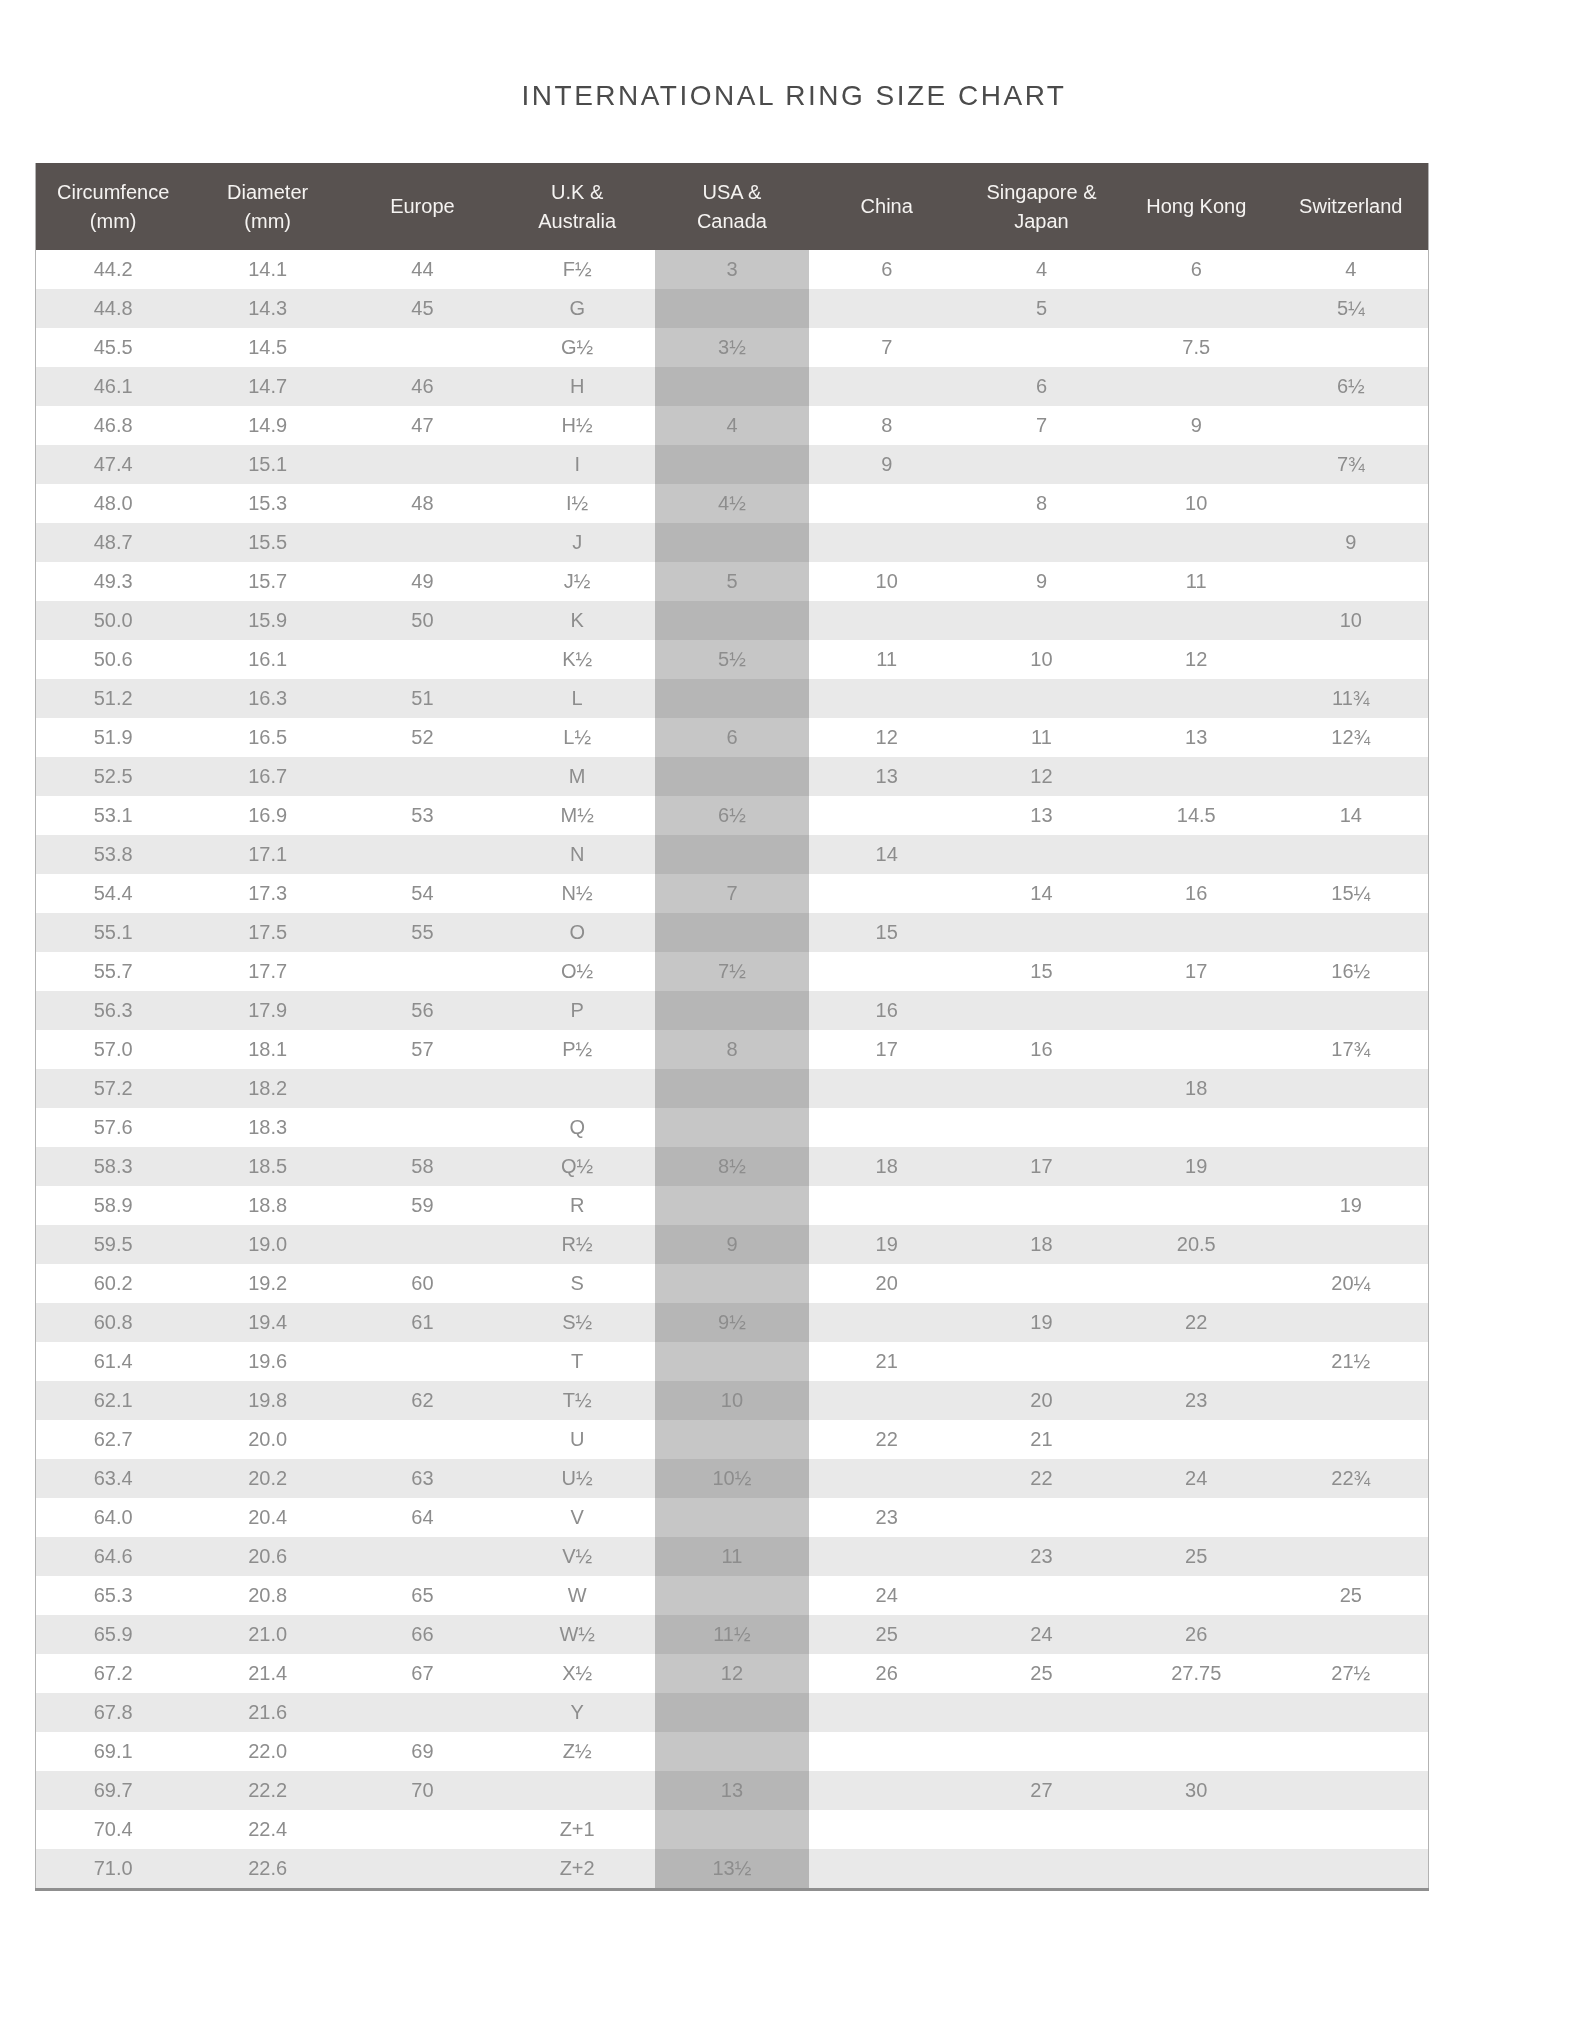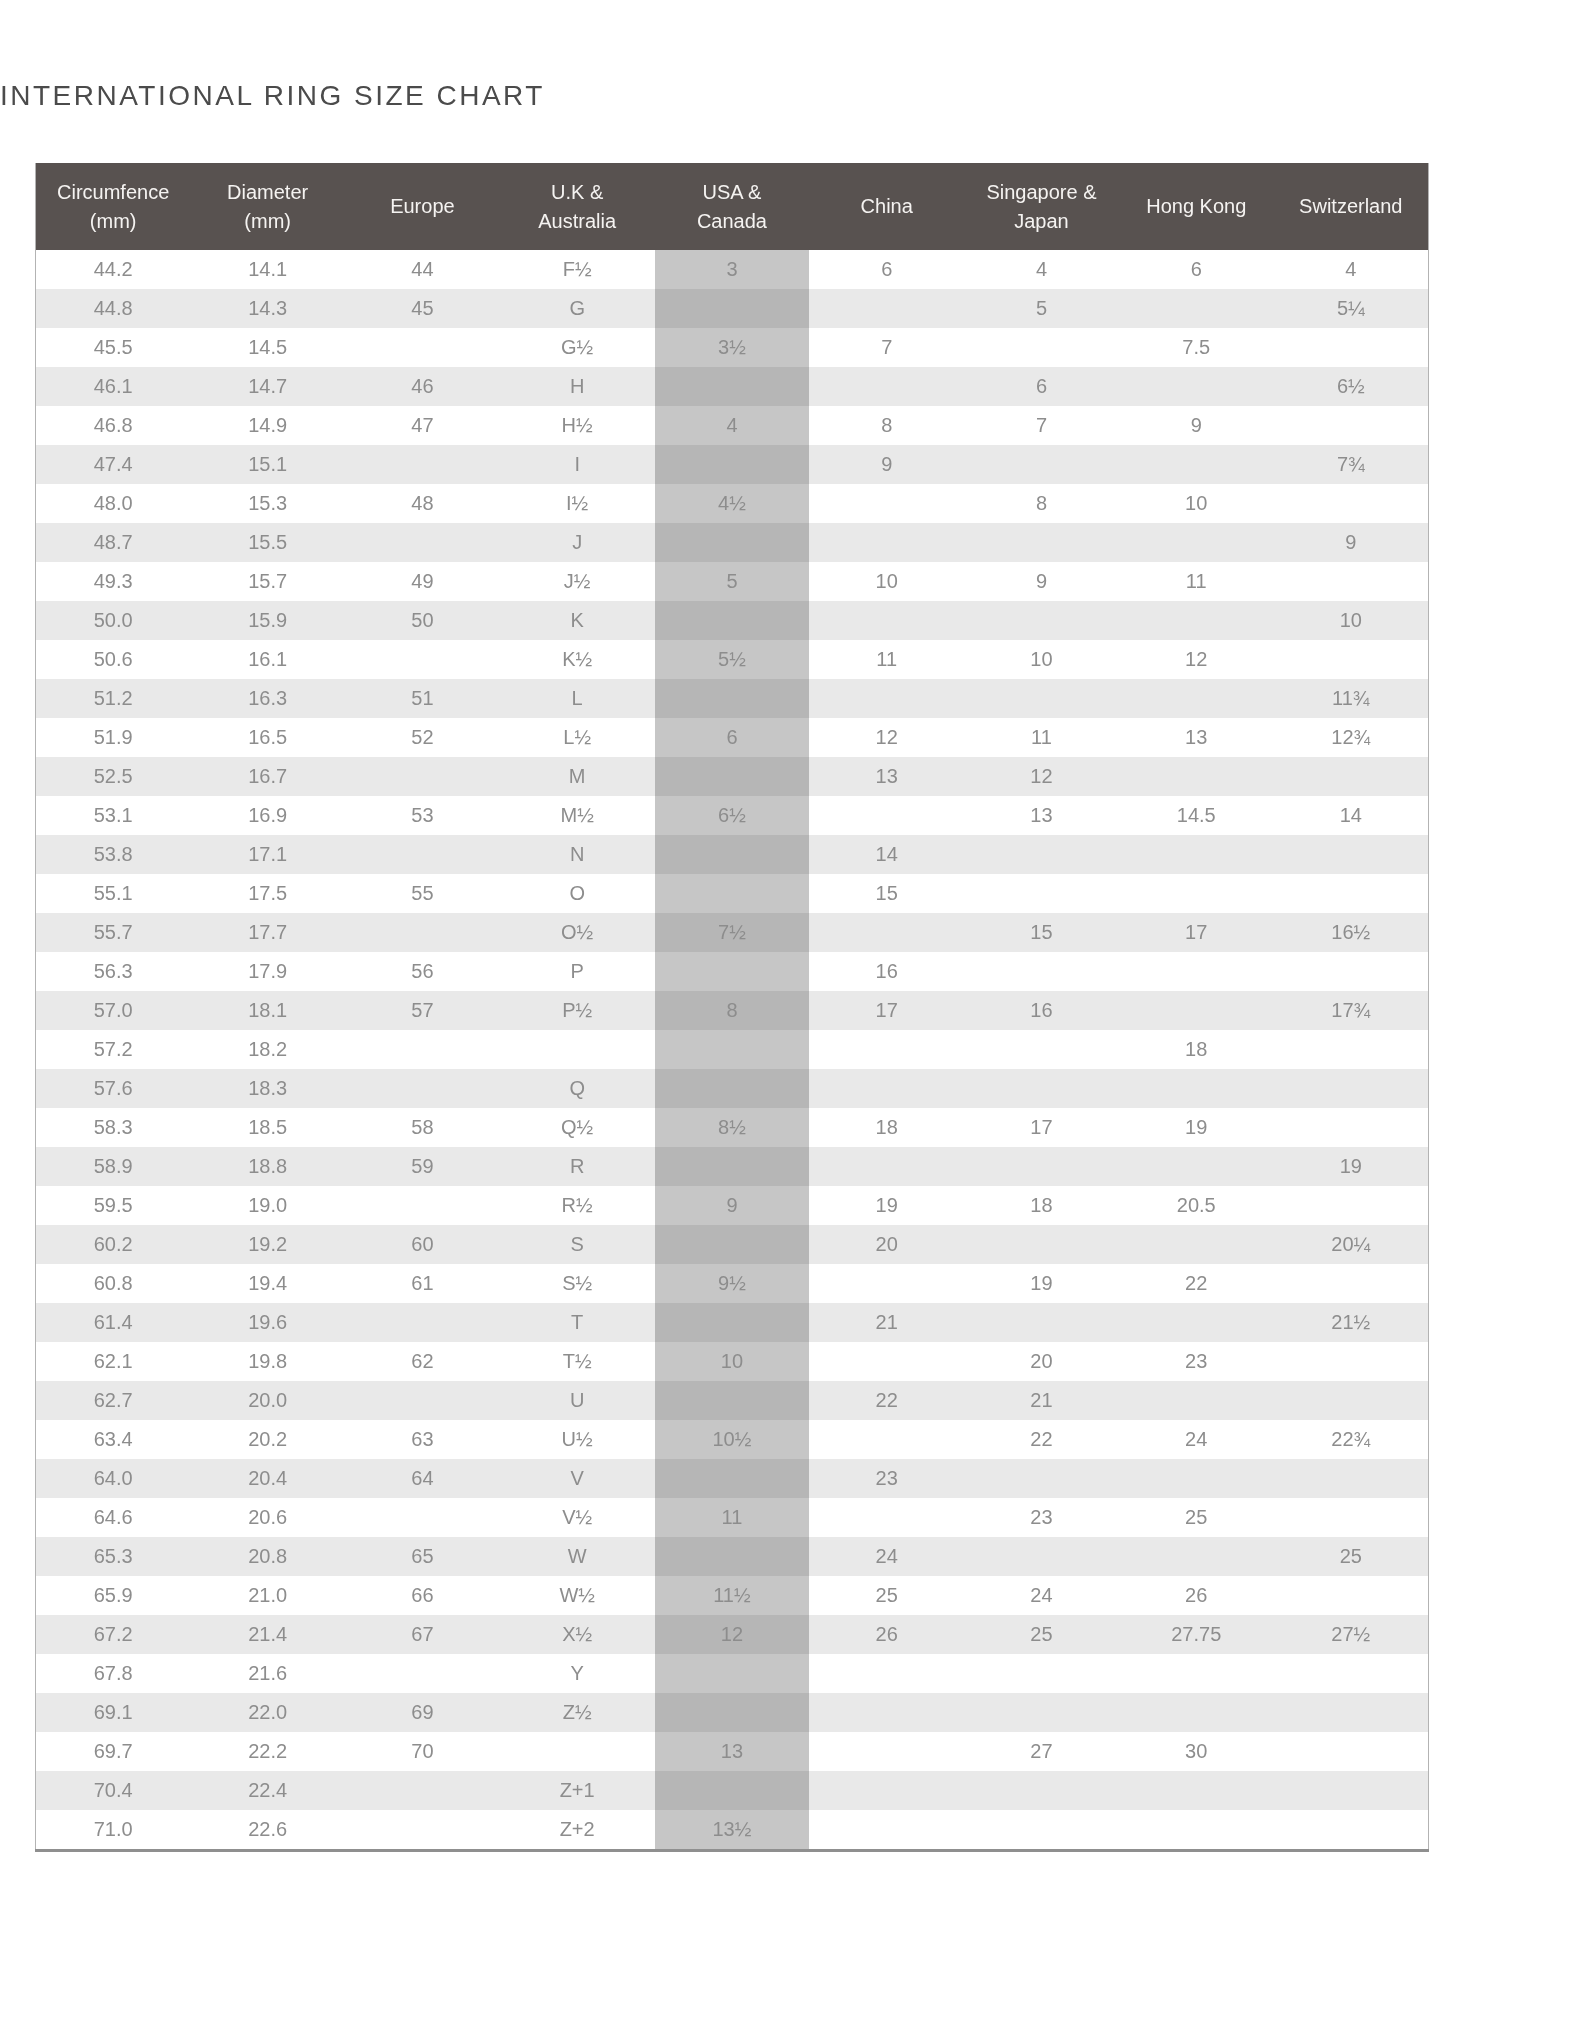--- a/index.html
+++ b/index.html
@@ -13,20 +13,21 @@
     width: 1588px;
     height: 2024px;
     overflow: hidden;
   }
   .page-title {
     position: absolute;
     top: 80px;
     left: 0;
     width: 100%;
     margin: 0;
+    text-align: center;
     font-size: 28px;
     font-weight: 400;
     letter-spacing: 2.5px;
     color: #4b4b4b;
   }
   .table-wrap {
     position: absolute;
     top: 163px;
     left: 35px;
     width: 1394px;
@@ -266,20 +267,31 @@
           <td>17.1</td>
           <td></td>
           <td>N</td>
           <td class="usa"></td>
           <td>14</td>
           <td></td>
           <td></td>
           <td></td>
         </tr>
         <tr>
+          <td>54.4</td>
+          <td>17.3</td>
+          <td>54</td>
+          <td>N½</td>
+          <td class="usa">7</td>
+          <td></td>
+          <td>14</td>
+          <td>16</td>
+          <td>15¼</td>
+        </tr>
+        <tr>
           <td>55.1</td>
           <td>17.5</td>
           <td>55</td>
           <td>O</td>
           <td class="usa"></td>
           <td>15</td>
           <td></td>
           <td></td>
           <td></td>
         </tr>

